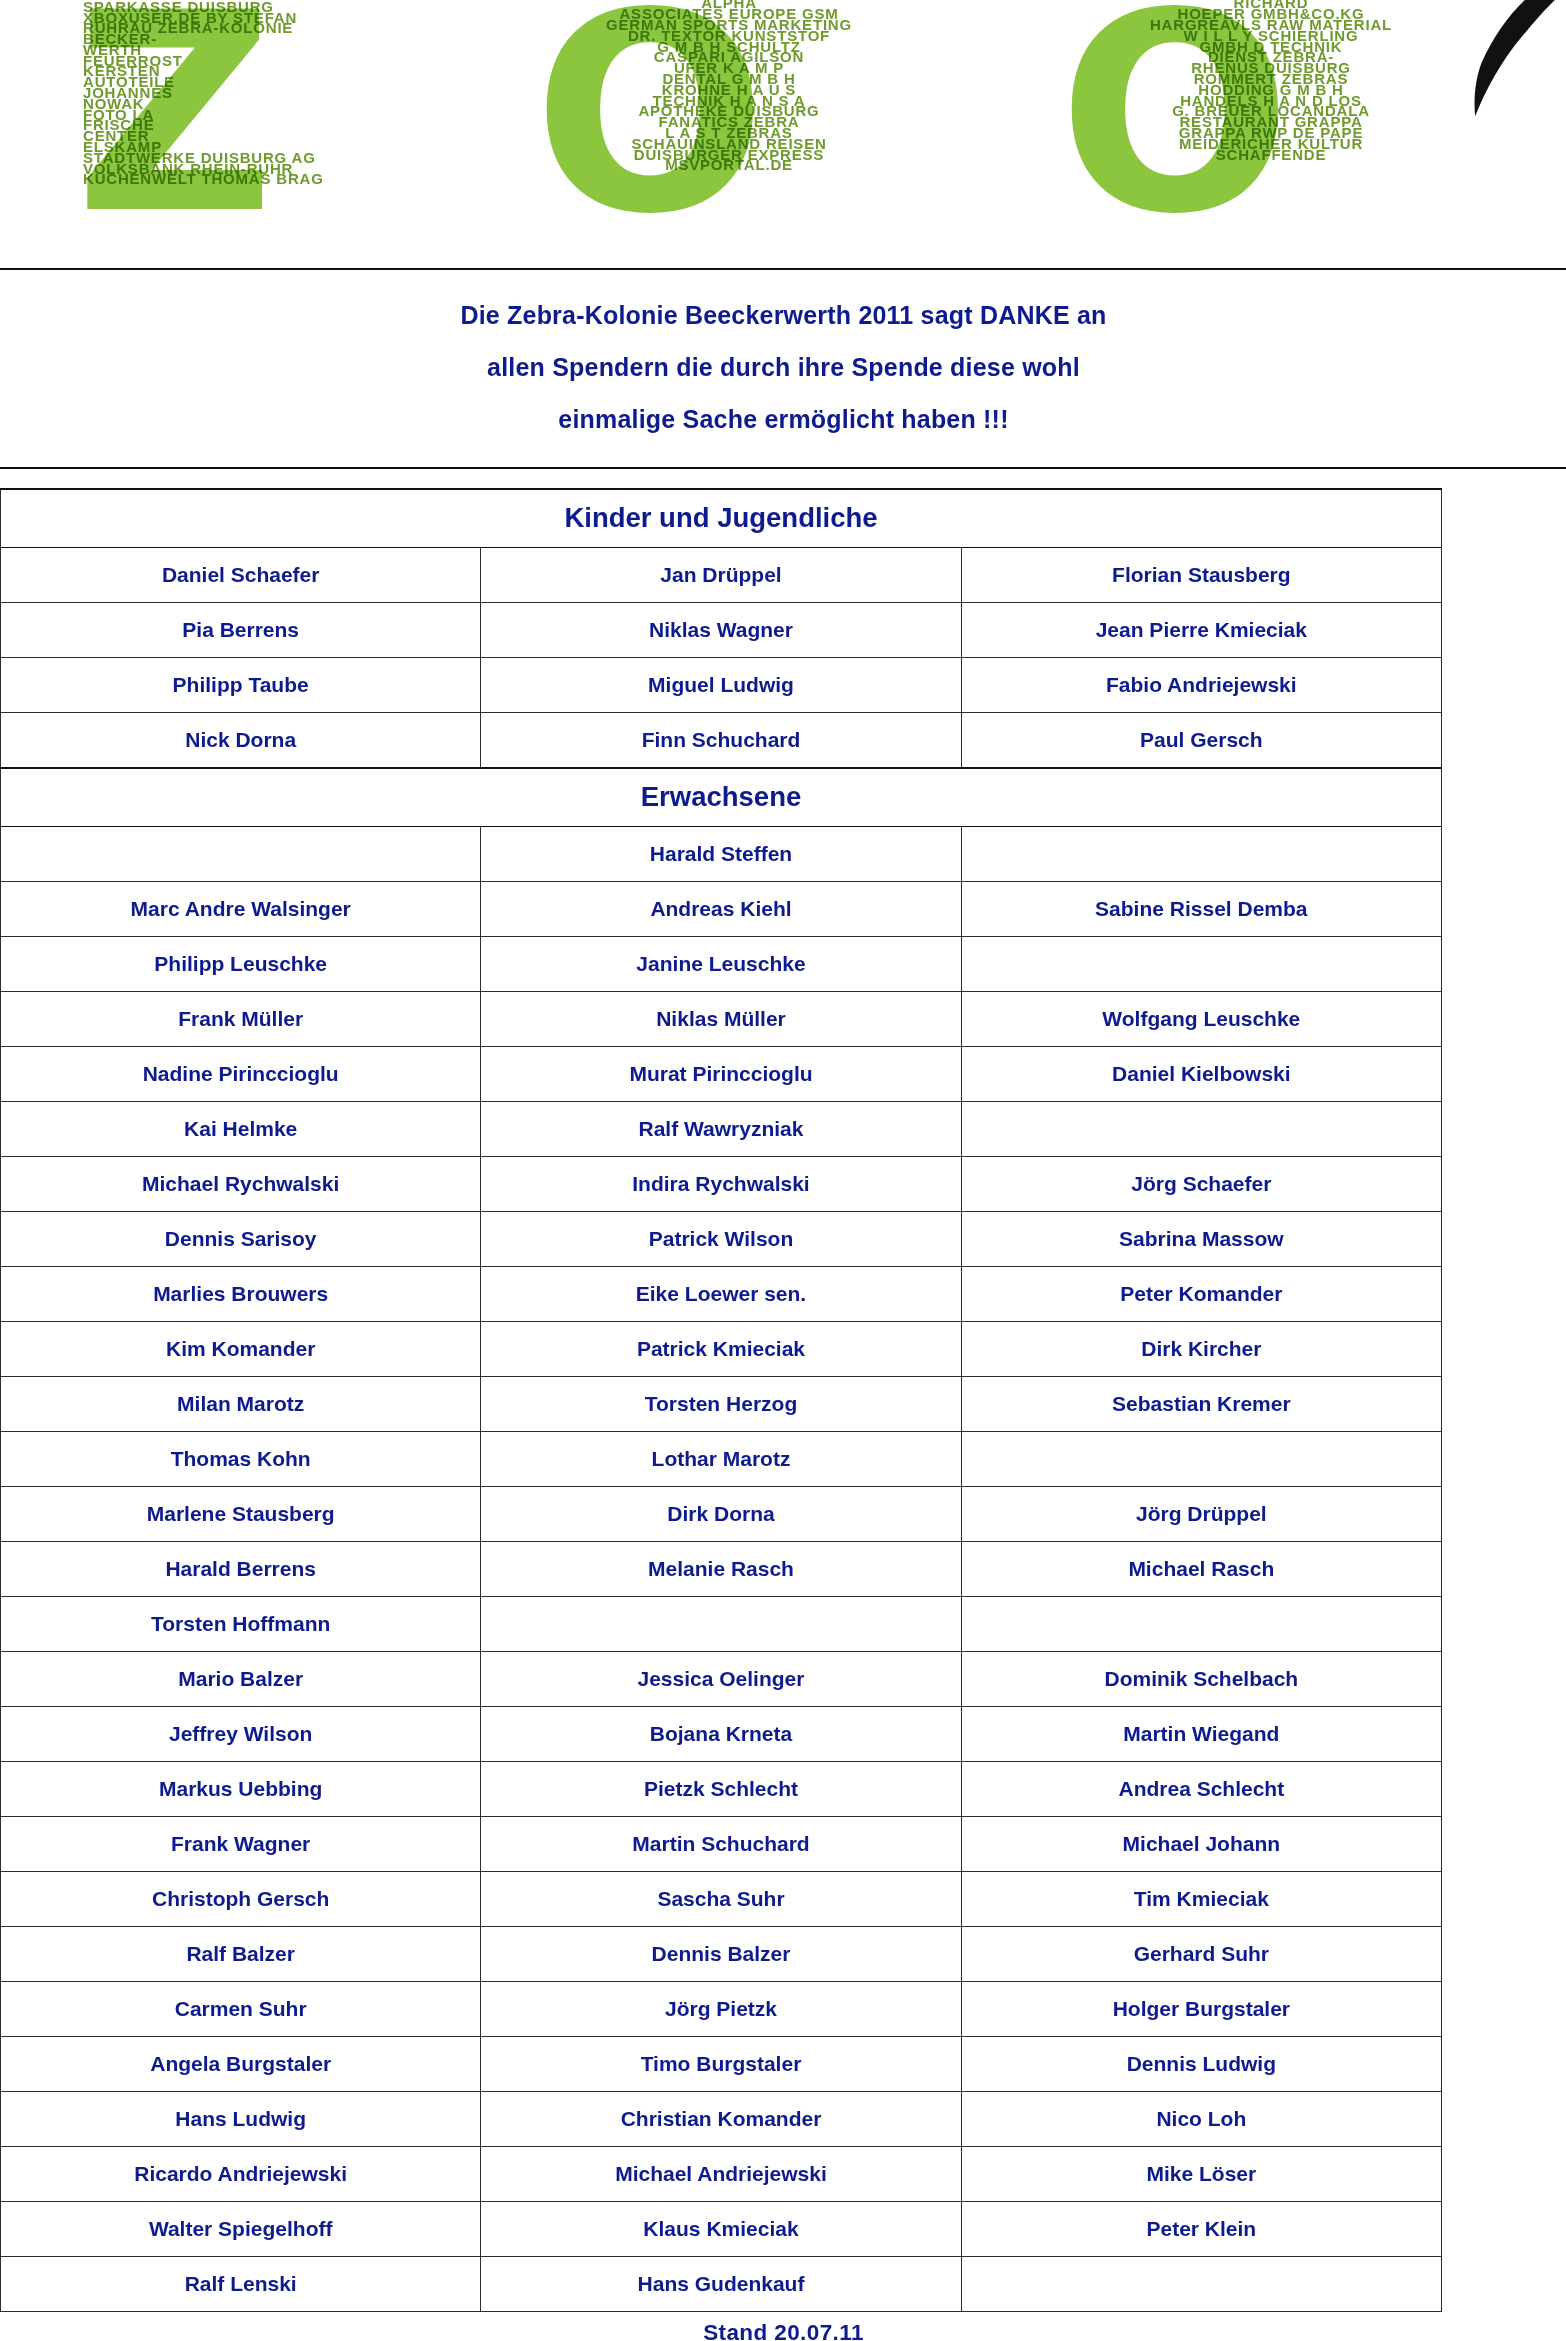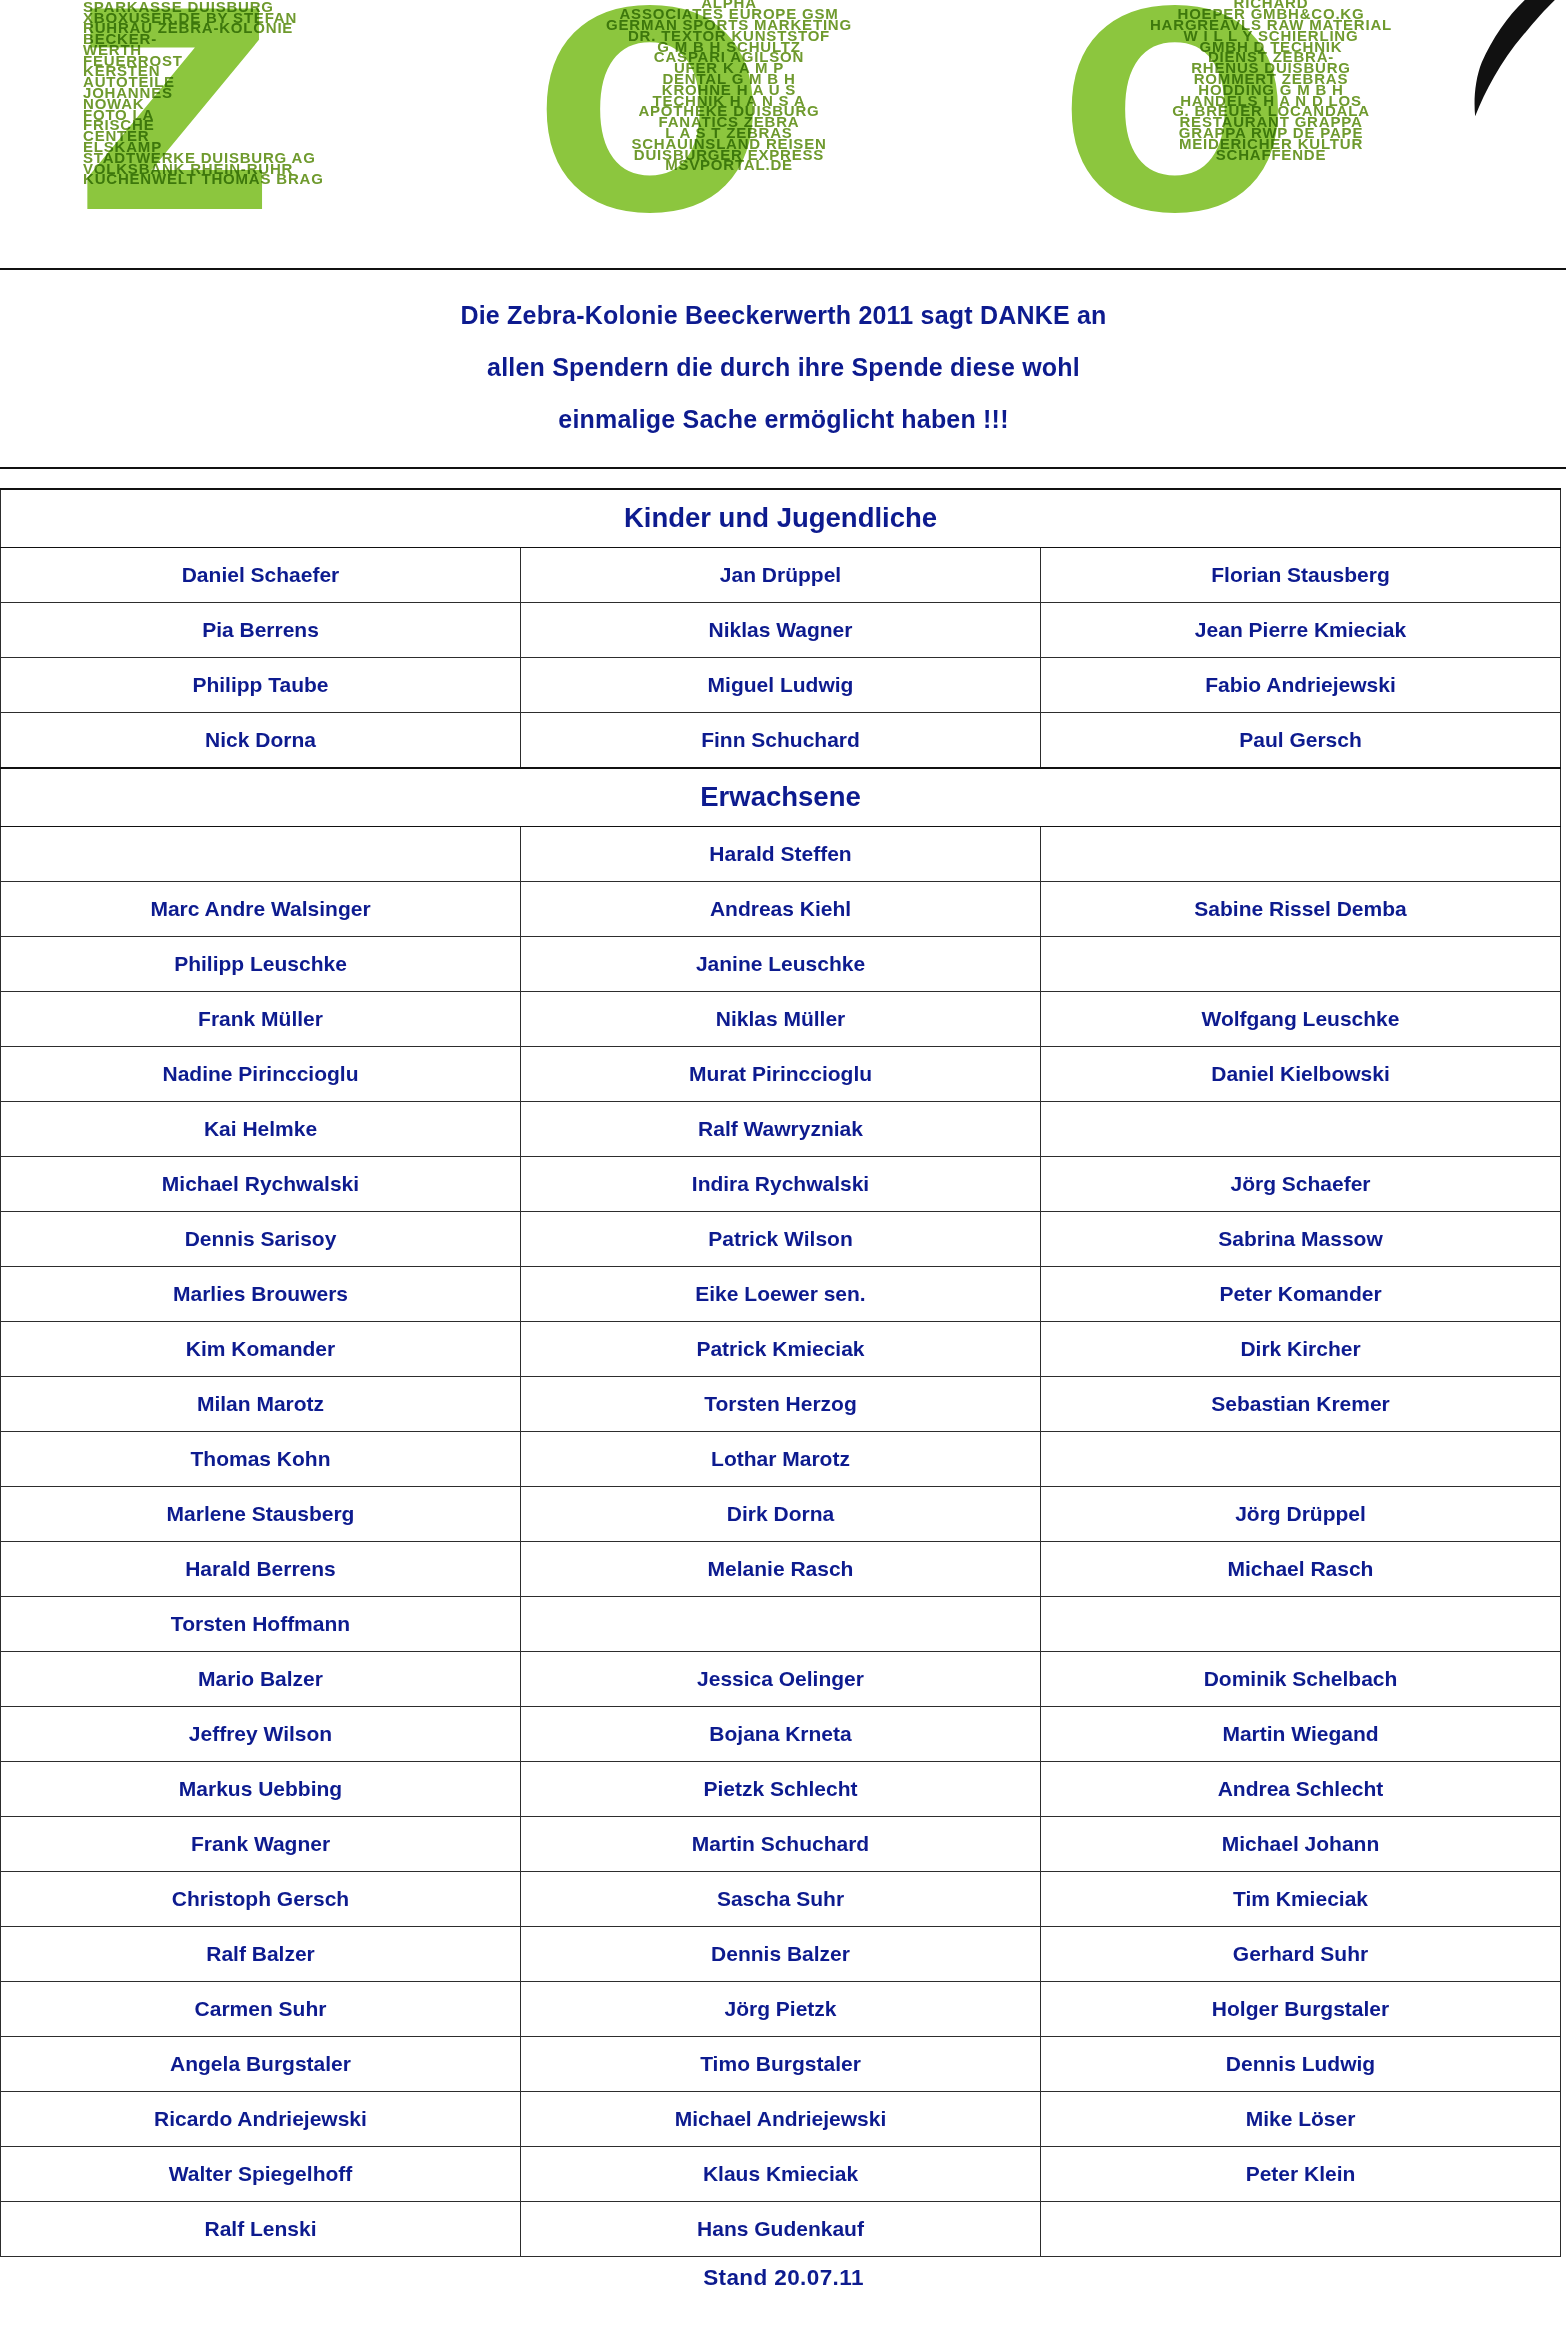--- a/index.html
+++ b/index.html
@@ -72,21 +72,21 @@
     color:#0d1b8f;
     font-size:25px;
     font-weight:bold;
     letter-spacing:0.2px;
   }
 
   .spacer{height:18.3px;background:#fff;}
 
   
   table.list{
-    width:1561px;
+    width:1442px;
     border-collapse:collapse;
     table-layout:fixed;
   }
   table.list td{
     border:0.8px solid #2d2d2d;
     height:52px;
     text-align:center;
     vertical-align:middle;
     color:#0d1b8f;
     font-size:21px;
@@ -329,20 +329,25 @@
           <td class="col1">Carmen Suhr</td>
           <td class="col2">Jörg Pietzk</td>
           <td class="col3">Holger Burgstaler</td>
         </tr>
         <tr>
           <td class="col1">Angela Burgstaler</td>
           <td class="col2">Timo Burgstaler</td>
           <td class="col3">Dennis Ludwig</td>
         </tr>
         <tr>
+          <td class="col1">Hans Ludwig</td>
+          <td class="col2">Christian Komander</td>
+          <td class="col3">Nico Loh</td>
+        </tr>
+        <tr>
           <td class="col1">Ricardo Andriejewski</td>
           <td class="col2">Michael Andriejewski</td>
           <td class="col3">Mike Löser</td>
         </tr>
         <tr>
           <td class="col1">Walter Spiegelhoff</td>
           <td class="col2">Klaus Kmieciak</td>
           <td class="col3">Peter Klein</td>
         </tr>
         <tr>

